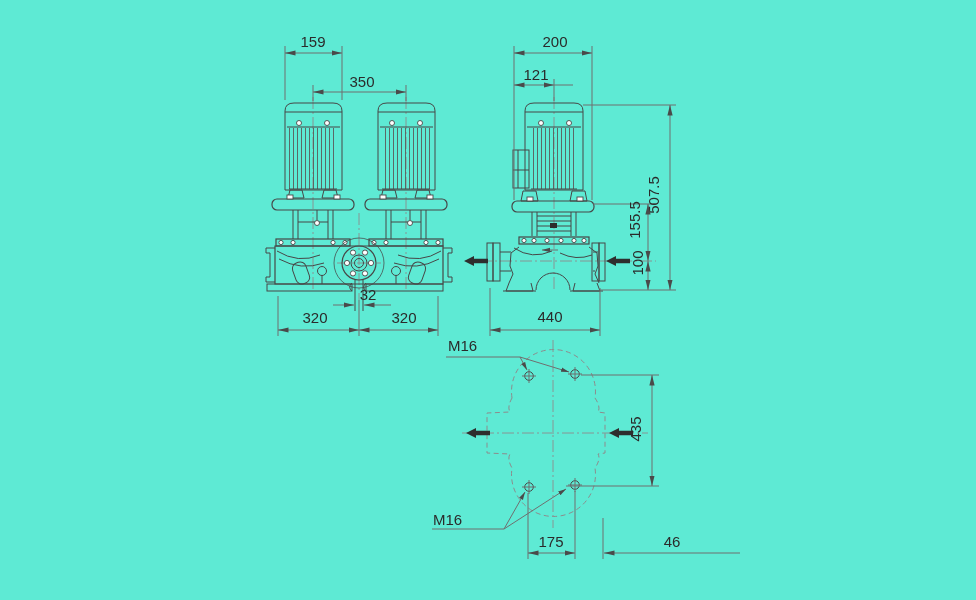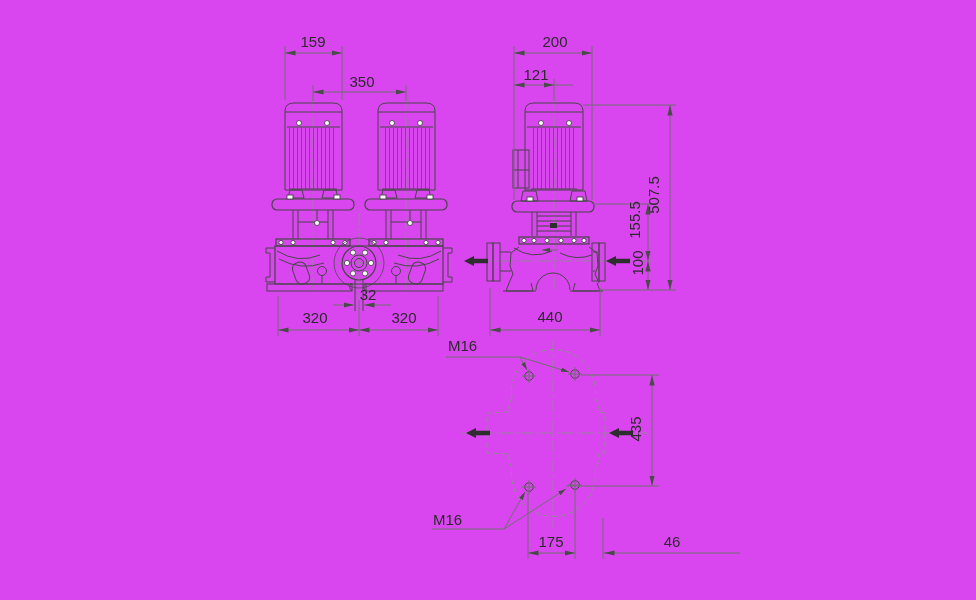--- a/index.html
+++ b/index.html
@@ -1,16 +1,16 @@
 <!DOCTYPE html>
 <html><head>
 <meta charset="utf-8">
 <style>
   html,body{margin:0;padding:0;background:#ffffff;}
-  .stage{position:relative;width:976px;height:600px;background:#d946ef;overflow:hidden;
+  .stage{position:relative;width:976px;height:600px;background:#5eead4;overflow:hidden;
          font-family:"Liberation Sans","DejaVu Sans",sans-serif;}
   svg{position:absolute;left:0;top:0;}
   text{font-family:"Liberation Sans","DejaVu Sans",sans-serif;font-size:15px;fill:#2b2b2b;}
   .geo{stroke:#474747;stroke-width:1;fill:none;}
   .geo2{stroke:#474747;stroke-width:1.2;fill:none;}
   .dim{stroke:#6f6f6f;stroke-width:1;fill:none;}
   .cl{stroke:#8c8c8c;stroke-width:0.9;fill:none;stroke-dasharray:12 3 2 3;}
   .dash{stroke:#8c8c8c;stroke-width:1;fill:none;stroke-dasharray:5 3.5;}
   .boltc{stroke:#474747;stroke-width:0.9;fill:#fff;}
   .solidfill{fill:#2e2e2e;stroke:none;}

